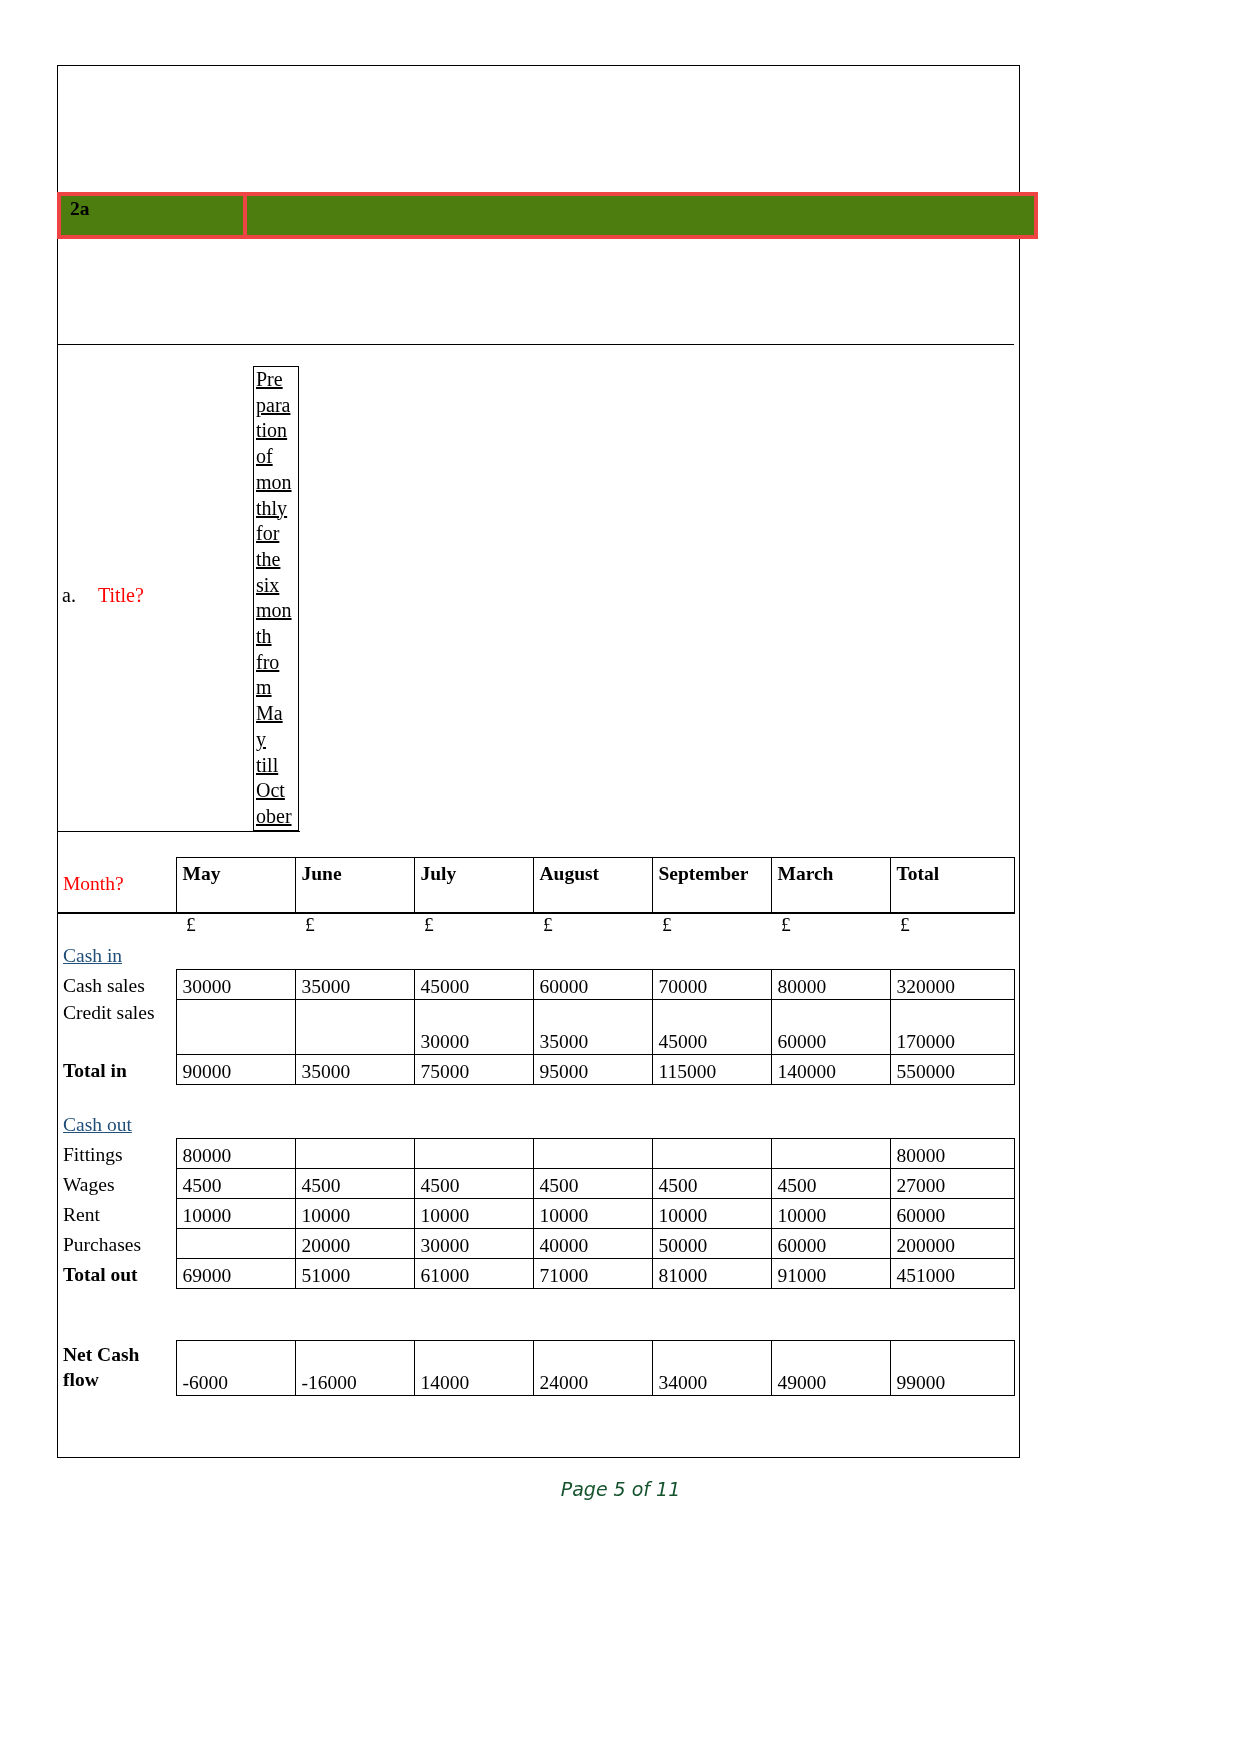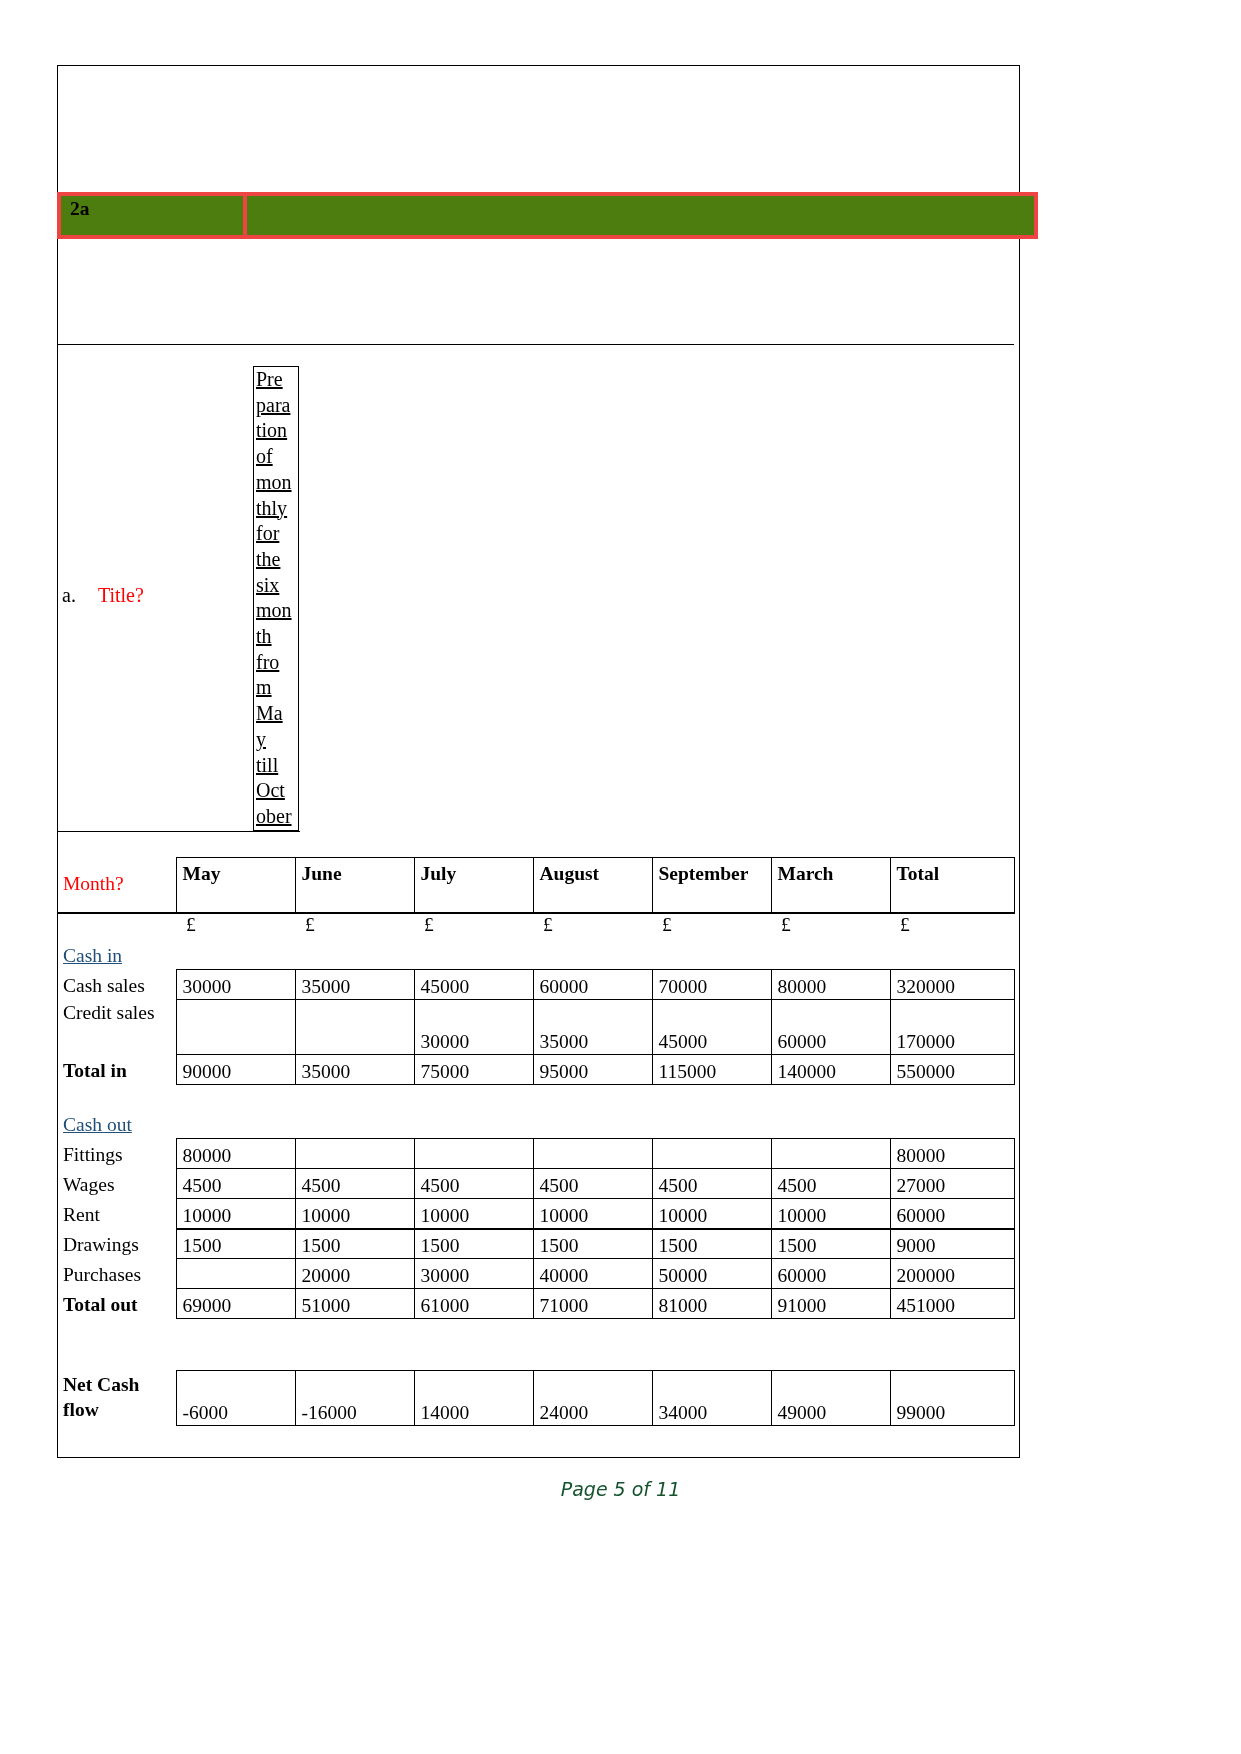--- a/index.html
+++ b/index.html
@@ -348,30 +348,20 @@
         <tr>
           <td class="label">Rent</td>
           <td>10000</td>
           <td>10000</td>
           <td>10000</td>
           <td>10000</td>
           <td>10000</td>
           <td>10000</td>
           <td>60000</td>
         </tr>
-        <tr class="thickline">
-          <td class="label">Drawings</td>
-          <td>1500</td>
-          <td>1500</td>
-          <td>1500</td>
-          <td>1500</td>
-          <td>1500</td>
-          <td>1500</td>
-          <td>9000</td>
-        </tr>
         <tr>
           <td class="label">Purchases</td>
           <td></td>
           <td>20000</td>
           <td>30000</td>
           <td>40000</td>
           <td>50000</td>
           <td>60000</td>
           <td>200000</td>
         </tr>

